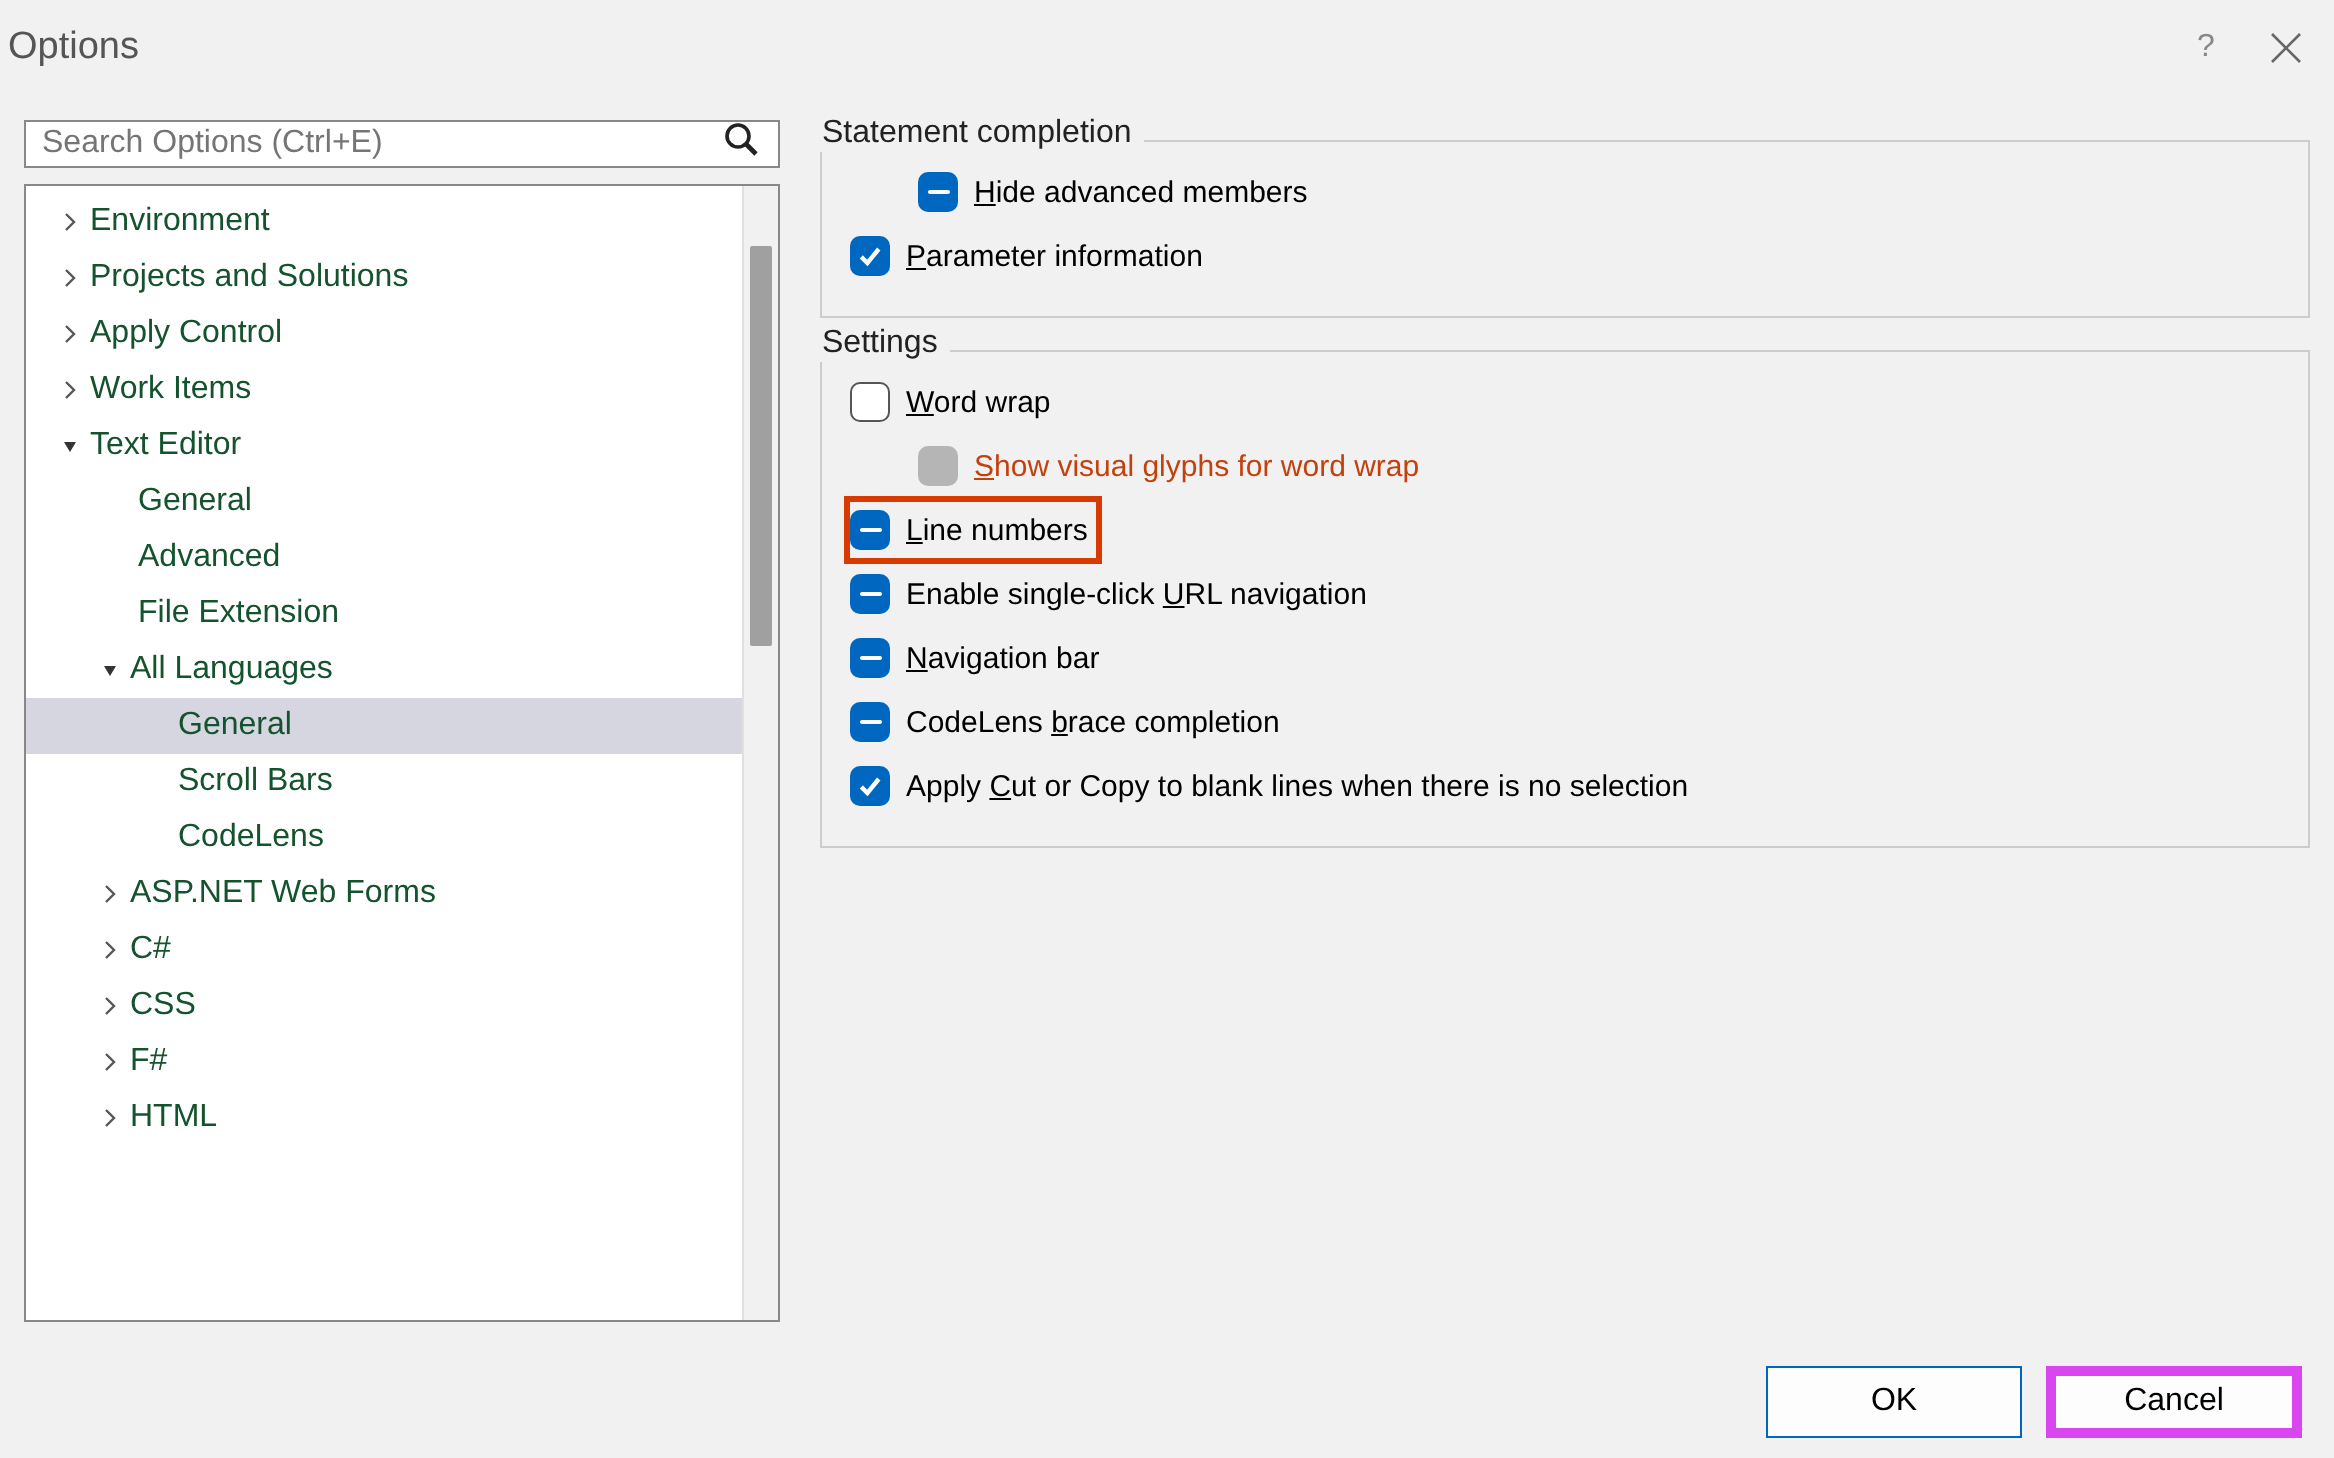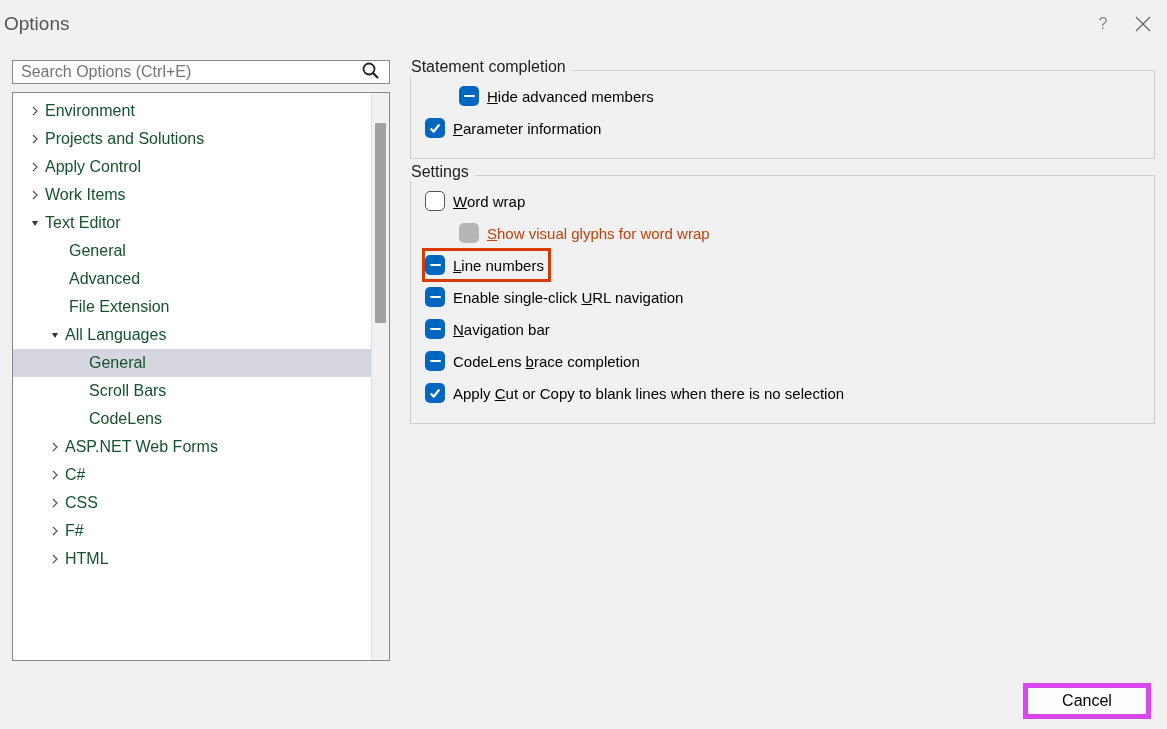--- a/index.html
+++ b/index.html
@@ -455,16 +455,17 @@
             </span>
           <span class="opt-label"><span>Apply </span><u>C</u><span>ut or Copy to blank lines when there is no selection</span></span>
         </div>
       </div>
 
 
     </div>
   </div>
 
   <div class="button-bar">
+    <button class="btn primary">OK</button>
     <button class="btn">Cancel</button>
   </div>
 
 </div>
 
 </body></html>

